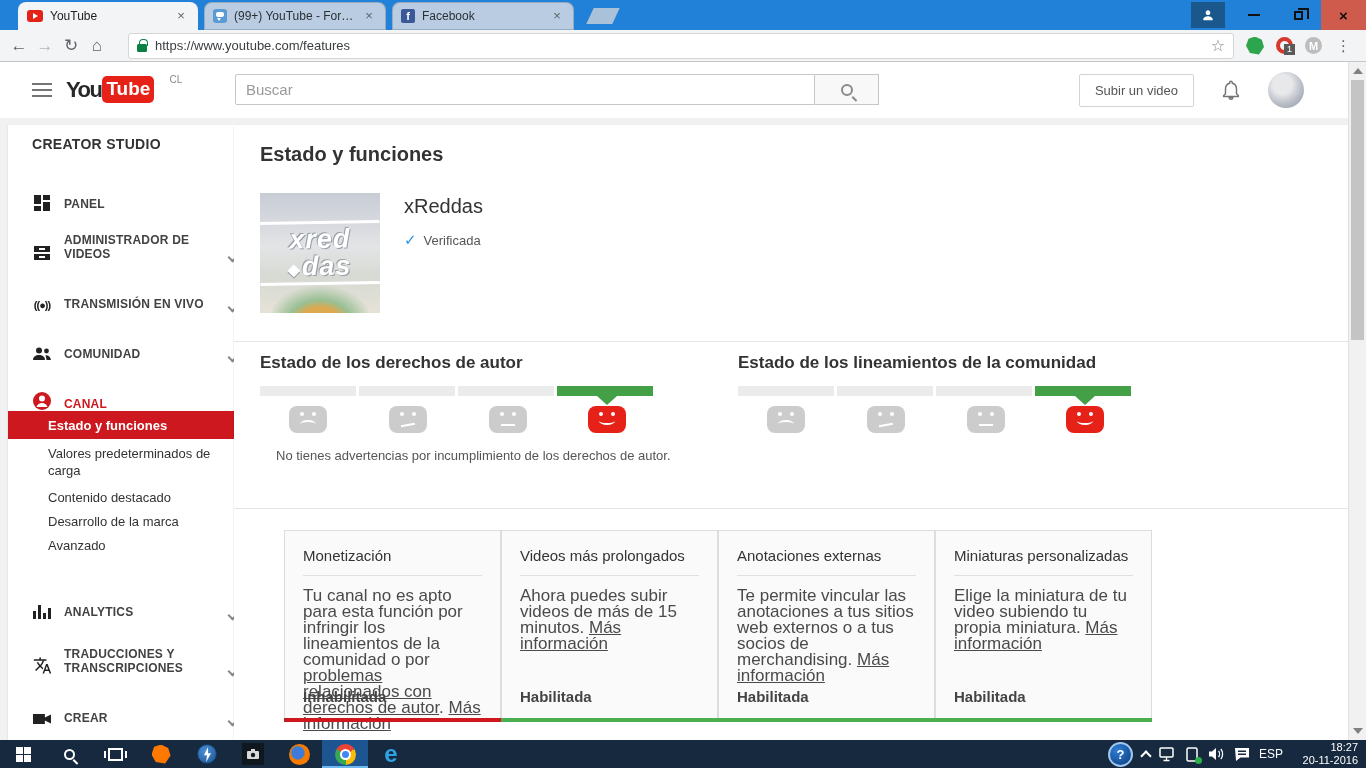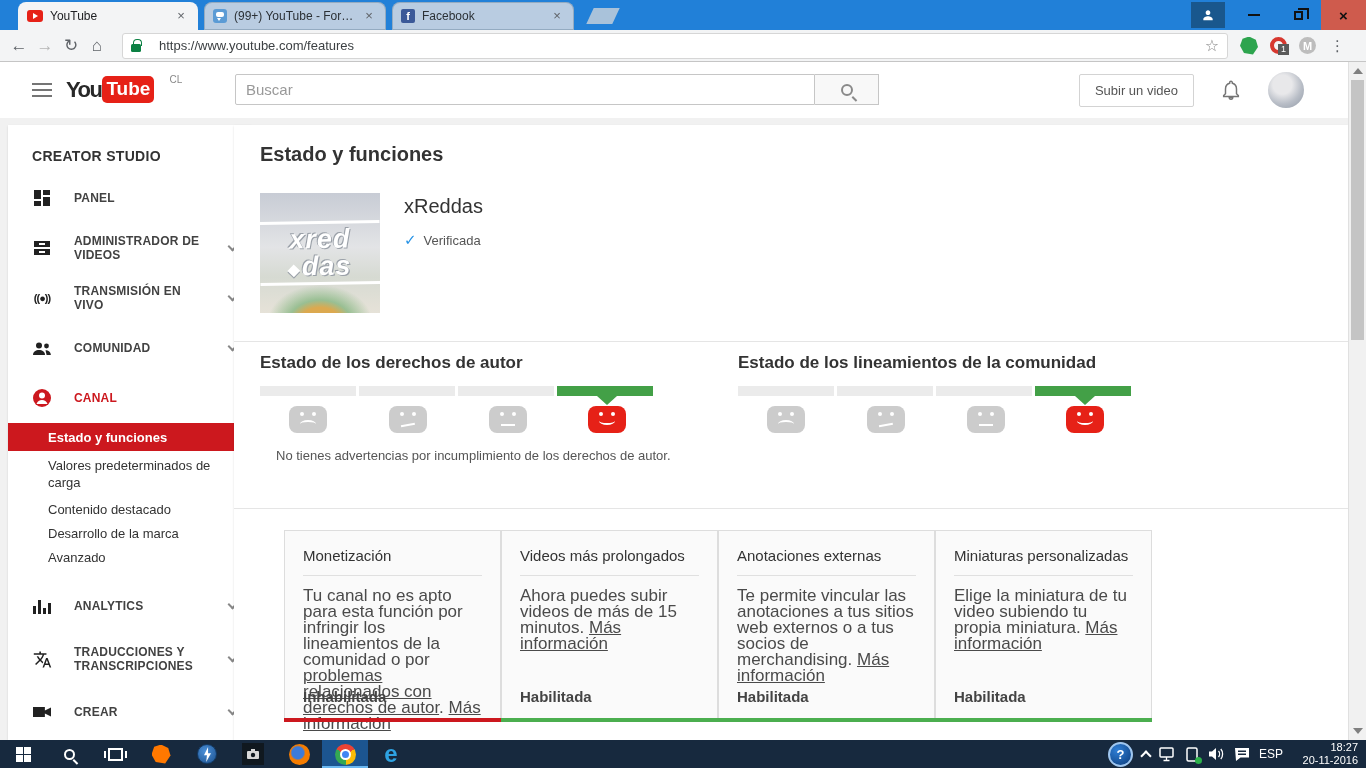--- a/index.html
+++ b/index.html
@@ -28,21 +28,21 @@
   .win-btn.close{background:#cf5b4d;font-size:15px;font-weight:bold;}
   .ic-min{width:12px;height:2px;background:#111;}
   .ic-max{width:9px;height:9px;border:2px solid #111;position:relative;}
   .ic-max::before{content:'';position:absolute;top:-5px;left:2px;width:9px;height:9px;border-top:2px solid #111;border-right:2px solid #111;}
 
   
   .toolbar{position:absolute;top:30px;left:0;width:1366px;height:32px;background:#f3f4f5;border-bottom:1px solid #c6c6c6;display:flex;align-items:center;}
   .nav-ic{font-size:17px;color:#5f6368;width:26px;text-align:center;line-height:26px;}
   .nav-ic.disabled{color:#b5b5b5;}
   .toolbar .spacer8{width:6px;}
-  .addressbar{flex:0 0 auto;width:1106px;height:26px;margin-left:12px;background:#fff;border:1px solid #d6d6d6;border-radius:3px;display:flex;align-items:center;padding:0 8px;gap:18px;}
+  .addressbar{flex:0 0 auto;width:1106px;height:26px;margin-left:18px;background:#fff;border:1px solid #d6d6d6;border-radius:3px;display:flex;align-items:center;padding:0 8px;gap:8px;}
   .lock{width:10px;height:8px;background:#0b8043;border-radius:1.5px;position:relative;margin-top:4px;flex:0 0 auto;}
   .lock::before{content:'';position:absolute;top:-5px;left:1.5px;width:7px;height:6px;border:1.5px solid #0b8043;border-bottom:none;border-radius:4px 4px 0 0;}
   .url{font-size:13px;color:#3c4043;flex:1;}
   .star{font-size:16px;color:#8a8a8a;}
   .ext-zone{display:flex;align-items:center;gap:12px;margin-left:12px;}
   .ext-avast{width:18px;height:18px;background:#2da44e;clip-path:polygon(50% 0,88% 18%,100% 58%,72% 100%,22% 92%,0 52%,14% 12%);}
   .ext-red{width:17px;height:17px;border-radius:50%;border:4px solid #d7382f;position:relative;}
   .ext-badge{position:absolute;right:-6px;bottom:-5px;background:#5a5a5a;color:#fff;font-size:9px;padding:0 3px;line-height:11px;}
   .ext-m{width:17px;height:17px;border-radius:50%;background:#bdbdbd;color:#fff;font-size:11px;font-weight:bold;display:flex;align-items:center;justify-content:center;}
   .menu-dots{font-size:15px;color:#5f6368;margin:0 10px 0 2px;letter-spacing:0;}
@@ -63,23 +63,23 @@
   .mag::after{content:'';position:absolute;left:10px;top:10px;width:6px;height:2px;background:#8a8a8a;transform:rotate(45deg);transform-origin:0 0;}
   .ytright{position:absolute;right:44px;top:0;height:56px;display:flex;align-items:center;gap:26px;}
   .uploadbtn{border:1px solid #d3d3d3;background:#fff;color:#555;font-size:13px;padding:8px 15px;border-radius:2px;}
   .bell{width:22px;height:24px;}
   .avatar-sm{width:36px;height:36px;border-radius:50%;background:radial-gradient(circle at 40% 35%,#e8e8ea 0 30%,#b9bec7 60%,#8d96a3 100%);}
 
   
   .page{position:absolute;top:118px;left:0;width:1366px;height:622px;background:#f1f1f1;}
 
   
-  .sidebar{position:absolute;left:8px;top:7px;width:244px;height:615px;background:#fff;box-shadow:0 1px 2px rgba(0,0,0,.12);padding-top:14px;overflow:hidden;}
+  .sidebar{position:absolute;left:8px;top:7px;width:244px;height:615px;background:#fff;box-shadow:0 1px 2px rgba(0,0,0,.12);padding-top:2px;overflow:hidden;}
   .sb-title{height:34px;padding-left:24px;font-size:14px;color:#333;font-weight:bold;letter-spacing:.3px;display:flex;align-items:center;}
-  .sb-row{height:50px;display:flex;align-items:center;padding:0 16px 0 24px;color:#424242;font-size:12px;font-weight:bold;letter-spacing:.2px;gap:22px;}
+  .sb-row{height:50px;display:flex;align-items:flex-end;padding:0 16px 0 24px;color:#424242;font-size:12px;font-weight:bold;letter-spacing:.2px;gap:12px;}
   .sb-row .lbl{flex:1;line-height:14px;}
   .sb-row.red .lbl{color:#cc181e;}
   .chev-d{width:7px;height:7px;border-right:2px solid #888;border-bottom:2px solid #888;transform:rotate(45deg);margin-top:-4px;flex:0 0 auto;}
   .sb-sub{list-style:none;}
   .sb-sub li{font-size:13px;color:#333;padding-left:40px;display:flex;align-items:center;}
   .sub-active{height:28px;background:#cc181e;color:#fff !important;font-weight:bold;}
   .sub-2line{height:46px;line-height:17px;padding-right:14px;}
   .sub-1line{height:24px;}
   .sb-gap{height:12px;}
   .sb-icon{width:20px;display:flex;align-items:center;justify-content:center;flex:0 0 auto;}

